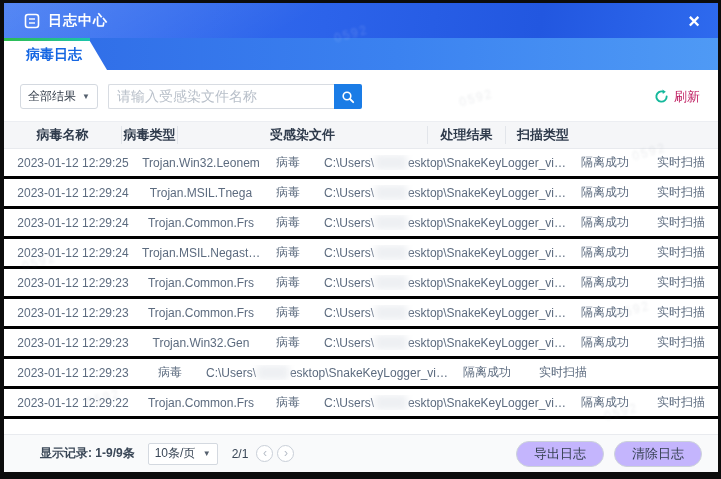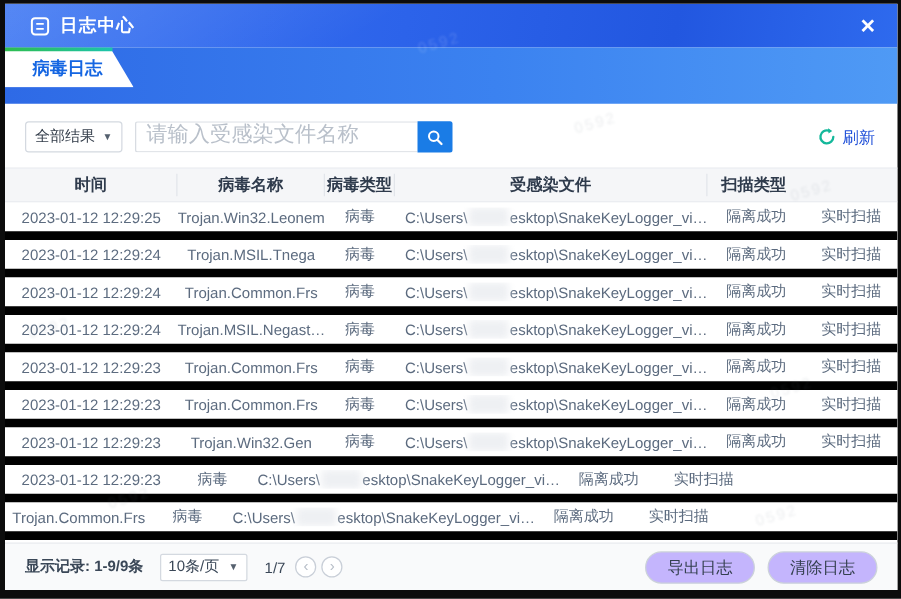--- a/index.html
+++ b/index.html
@@ -9,57 +9,57 @@
   .dialog { position:absolute; left:4px; top:3px; width:714px; height:469px; background:#ffffff; overflow:hidden; }
 
   
   .titlebar { position:relative; height:35px; background:linear-gradient(100deg,#3a74f2 0%,#2c63ea 45%,#2257e0 75%,#2e6aee 100%); display:flex; align-items:center; padding:0 14px; }
   .titlebar::after { content:""; position:absolute; inset:0; background:linear-gradient(150deg, rgba(255,255,255,.14) 0%, rgba(255,255,255,0) 42%); pointer-events:none; }
   .title-icon { width:16px; height:16px; margin-left:6px; margin-right:8px; flex:0 0 auto; }
   .title-text { color:#ffffff; font-size:14px; font-weight:bold; letter-spacing:1px; }
   .close-btn { margin-left:auto; color:#ffffff; font-size:20px; font-weight:bold; line-height:1; cursor:pointer; padding:0 4px; position:relative; z-index:2; }
 
   
-  .tabrow { position:relative; height:45px; background:linear-gradient(90deg,#2e6ae6 0%,#3b82f0 55%,#4f9af5 100%);text-align:right; }
+  .tabrow { position:relative; height:32px; background:linear-gradient(90deg,#2e6ae6 0%,#3b82f0 55%,#4f9af5 100%);text-align:right; }
   .tab-active { position:absolute; left:0; top:0; height:32px; width:103px; background:#ffffff; clip-path:polygon(0 0,84px 0,103px 100%,0 100%); display:flex; align-items:center; }
   .tab-active .lbl { color:#1566e2; font-size:14px; font-weight:bold; padding-left:22px; padding-top:2px; }
   .tab-accent { position:absolute; left:0; top:0; width:86px; height:3px; background:linear-gradient(90deg,#2ebd4e 0%,#1cc4ad 100%); z-index:2; }
   .tab-inactive { position:absolute; left:122px; top:0; height:32px; display:flex; align-items:center; cursor:pointer; }
   .tab-inactive .lbl { color:#ffffff; font-size:14px; font-weight:bold; padding-top:2px; }
 
   
   .toolbar { display:flex; align-items:center; padding:14px 14px 12px 16px; }
   .filter-select { width:78px; height:25px; border:1px solid #d4d9e0; border-radius:3px; background:#fff; display:flex; align-items:center; justify-content:space-between; padding:0 7px; font-size:12px; color:#333d4a; cursor:pointer; }
   .filter-select .arrow { font-size:8px; color:#55606e; }
   .searchbox { display:flex; margin-left:10px; }
-  .search-input { width:226px; height:25px; border:1px solid #d8dce2; border-right:none; border-radius:2px 0 0 2px; padding:0 8px; font-size:17px; color:#333; outline:none; font-family:Liberation Mono, monospace; }
+  .search-input { width:226px; height:25px; border:1px solid #d8dce2; border-right:none; border-radius:2px 0 0 2px; padding:0 8px; font-size:14px; color:#333; outline:none; font-family:Liberation Mono, monospace; }
   .search-input::placeholder { color:#b9c0ca; }
   .search-btn { width:28px; height:25px; background:#1a7ce6; border:none; border-radius:0 2px 2px 0; display:flex; align-items:center; justify-content:center; cursor:pointer; }
   .refresh { margin-left:auto; margin-right:4px; display:flex; align-items:center; gap:5px; cursor:pointer; }
-  .refresh .lbl { color:#1d4ed8; font-size:13px; }
+  .refresh .lbl { color:#be185d; font-size:13px; }
 
   
   .table { width:100%; }
   .thead { display:flex; height:28px; background:#f5f6f8; border-top:1px solid #eceef2; border-bottom:1px solid #e8eaee; align-items:center; }
   .th { font-size:13px; font-weight:bold; color:#2f3b4c; text-align:center; height:18px; line-height:18px; border-right:1px solid #e2e5ea; }
   .th:last-child { border-right:none; }
-  .tr { display:flex; height:30px; align-items:center; border-bottom:7px solid #000000; background:#fff; }
+  .tr { display:flex; height:30px; align-items:center; border-bottom:3px solid #000000; background:#fff; }
   .td { font-size:12px; color:#5c6b7f; text-align:center; white-space:nowrap; overflow:hidden; }
   .c-time { width:138px; }
   .c-name { width:118px; }
   .c-type { width:56px; }
   .c-file { width:250px; }
   .c-result { width:78px; }
   .c-scan { width:74px; }
   .td.c-file { text-align:left; padding-left:8px; display:flex; align-items:center;justify-content:space-between; }
   .blur-patch { display:inline-block; width:46px; height:15px; margin:0 1px; background:#eef0f3; border-radius:3px; filter:blur(3px); }
 
   
   .footer { position:absolute; left:0; right:0; bottom:0; height:38px; background:#f9fafb; border-top:1px solid #e9ebef; display:flex; align-items:center; padding:0 16px; }
-  .records { font-size:12px; font-weight:bold; color:#3a4757; }
+  .records { font-size:12px; font-weight:bold; color:#3a4757;margin-left:20px; }
   .pagesize-select { margin-left:13px; width:70px; height:22px; border:1px solid #d4d9e0; border-radius:2px; background:#fff; display:flex; align-items:center; justify-content:space-between; padding:0 6px; font-size:12px; color:#3a4757; cursor:pointer; }
   .pagesize-select .arrow { font-size:8px; color:#55606e; }
   .page-indicator { margin-left:14px; font-size:12px; color:#3a4757; }
   .pager { display:flex; gap:4px; margin-left:8px; }
   .pager-btn { width:17px; height:17px; border:1px solid #c9cfd8; border-radius:50%; color:#b7bec8; font-size:12px; line-height:15px; text-align:center; background:#fff; cursor:default; }
   .footer-buttons { margin-left:auto; display:flex; gap:10px; }
   .ghost-btn { height:26px; padding:0 17px; border:1px solid #ccd2da; border-radius:13px; background:#c4b5fd; font-size:13px; color:#333f4e; font-family:inherit; cursor:pointer; line-height:24px; }
 
   
   .wm { position:absolute; font-size:12px; letter-spacing:2px; transform:rotate(-16deg); pointer-events:none; filter:blur(1px); color:#6d7886; opacity:.13; z-index:5; }
@@ -112,24 +112,24 @@
       <svg width="15" height="15" viewBox="0 0 16 16">
         <path d="M 13.5 8 A 5.5 5.5 0 1 1 9.6 2.75" fill="none" stroke="#14b89b" stroke-width="2" stroke-linecap="round"></path>
         <path d="M 9 0.6 L 12.6 2.9 L 9.4 5.2 Z" fill="#14b89b"></path>
       </svg>
       <span class="lbl">刷新</span>
     </div>
   </div>
 
   <div class="table">
     <div class="thead">
-      <div class="th c-time">时间</div>
       <div class="th c-name">病毒名称</div>
       <div class="th c-type">病毒类型</div>
       <div class="th c-file">受感染文件</div>
+      <div class="th c-result">处理结果</div>
       <div class="th c-scan">扫描类型</div>
     </div>
     <div>
     <div class="tr">
       <div class="td c-time">2023-01-12 12:29:25</div>
       <div class="td c-name">Trojan.Win32.Leonem</div>
       <div class="td c-type">病毒</div>
       <div class="td c-file">
             <span>C:\Users\</span>
             <span class="blur-patch"></span>
@@ -223,40 +223,41 @@
       <div class="td c-file">
             <span>C:\Users\</span>
             <span class="blur-patch"></span>
             <span>esktop\SnakeKeyLogger_vi…</span>
           </div>
       <div class="td c-result">隔离成功</div>
       <div class="td c-scan">实时扫描</div>
     </div>
 
     <div class="tr">
+      <div class="td c-time">2023-01-12 12:29:22</div>
       <div class="td c-name">Trojan.Common.Frs</div>
       <div class="td c-type">病毒</div>
       <div class="td c-file">
             <span>C:\Users\</span>
             <span class="blur-patch"></span>
             <span>esktop\SnakeKeyLogger_vi…</span>
           </div>
       <div class="td c-result">隔离成功</div>
       <div class="td c-scan">实时扫描</div>
     </div>
   </div>
   </div>
 
   <div class="footer">
     <span class="records">显示记录: 1-9/9条</span>
     <div class="pagesize-select">
       <span>10条/页</span>
       <span class="arrow">▼</span>
     </div>
-    <span class="page-indicator">1/7</span>
+    <span class="page-indicator">2/1</span>
     <div class="pager">
       <div class="pager-btn">‹</div>
       <div class="pager-btn">›</div>
     </div>
     <div class="footer-buttons">
       <button class="ghost-btn">导出日志</button>
       <button class="ghost-btn">清除日志</button>
     </div>
   </div>
 

